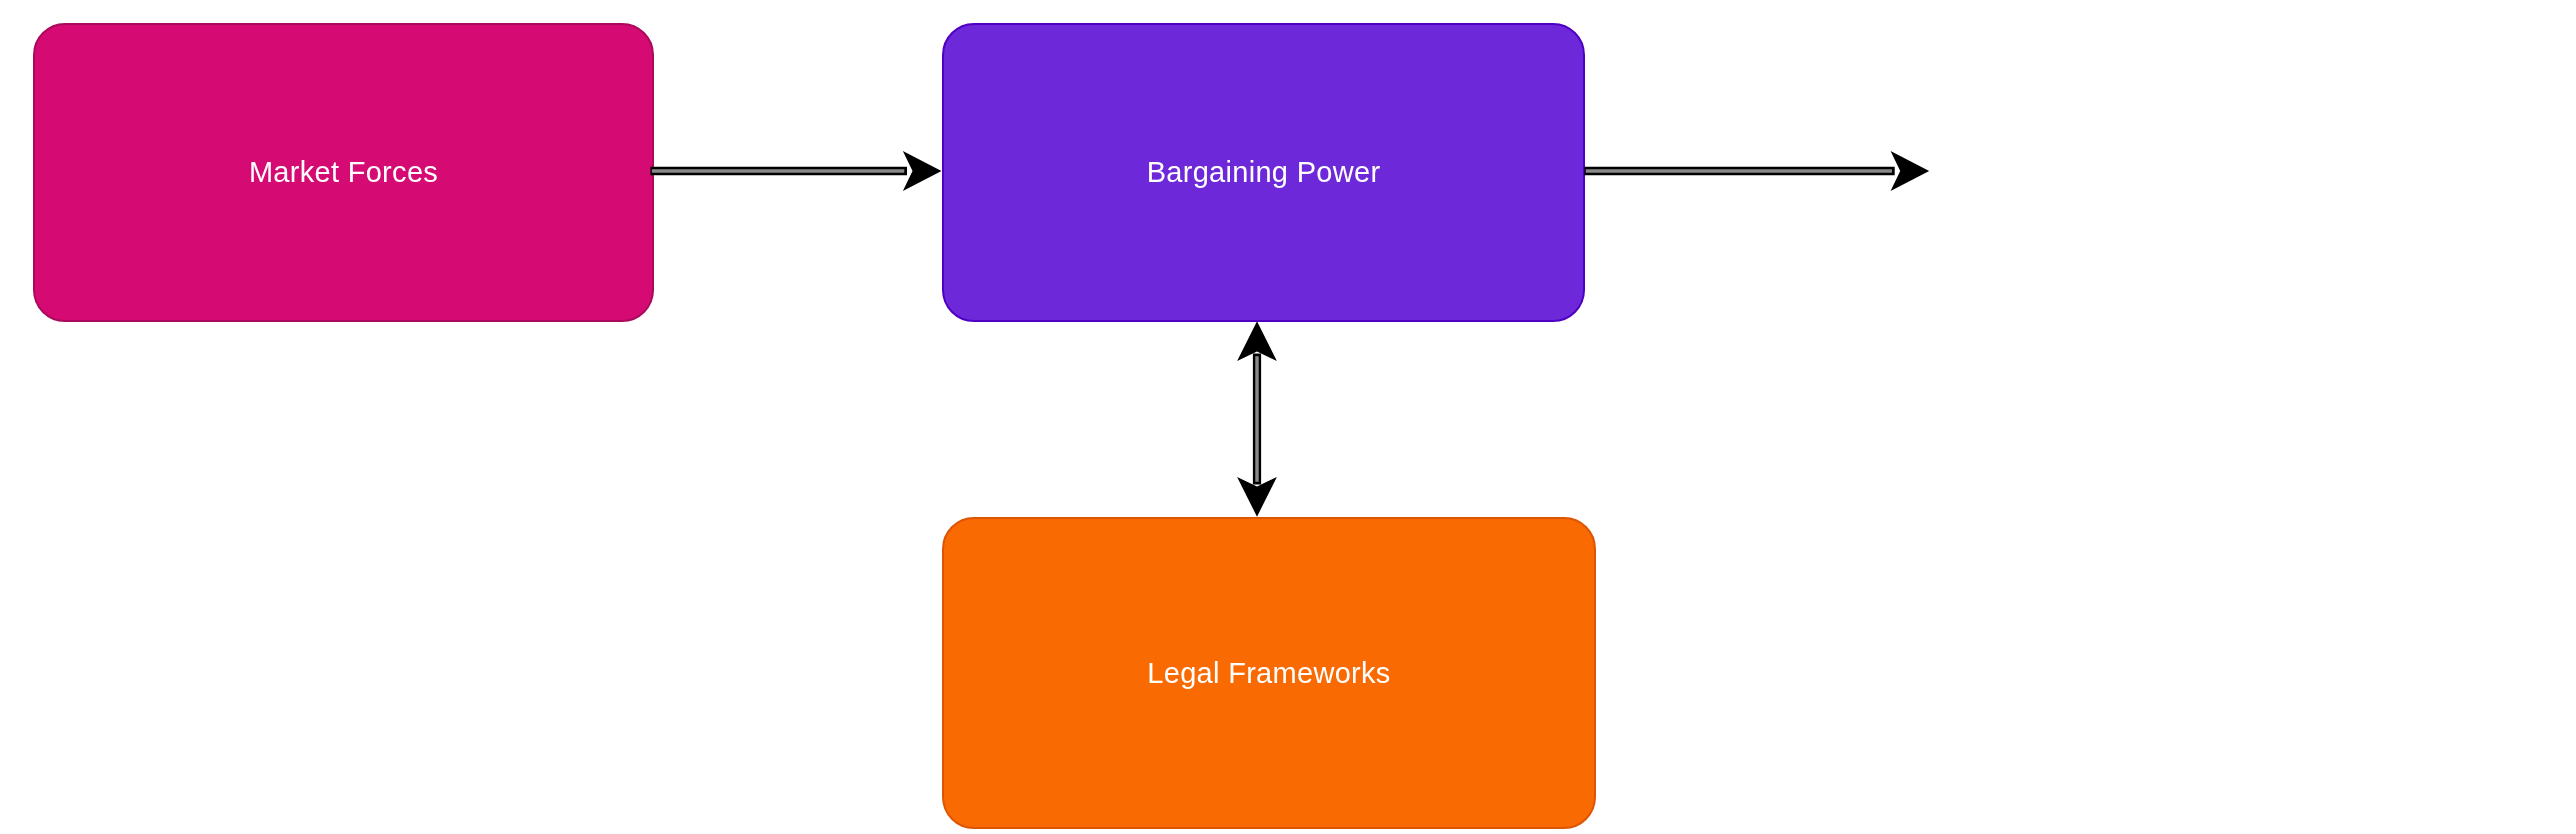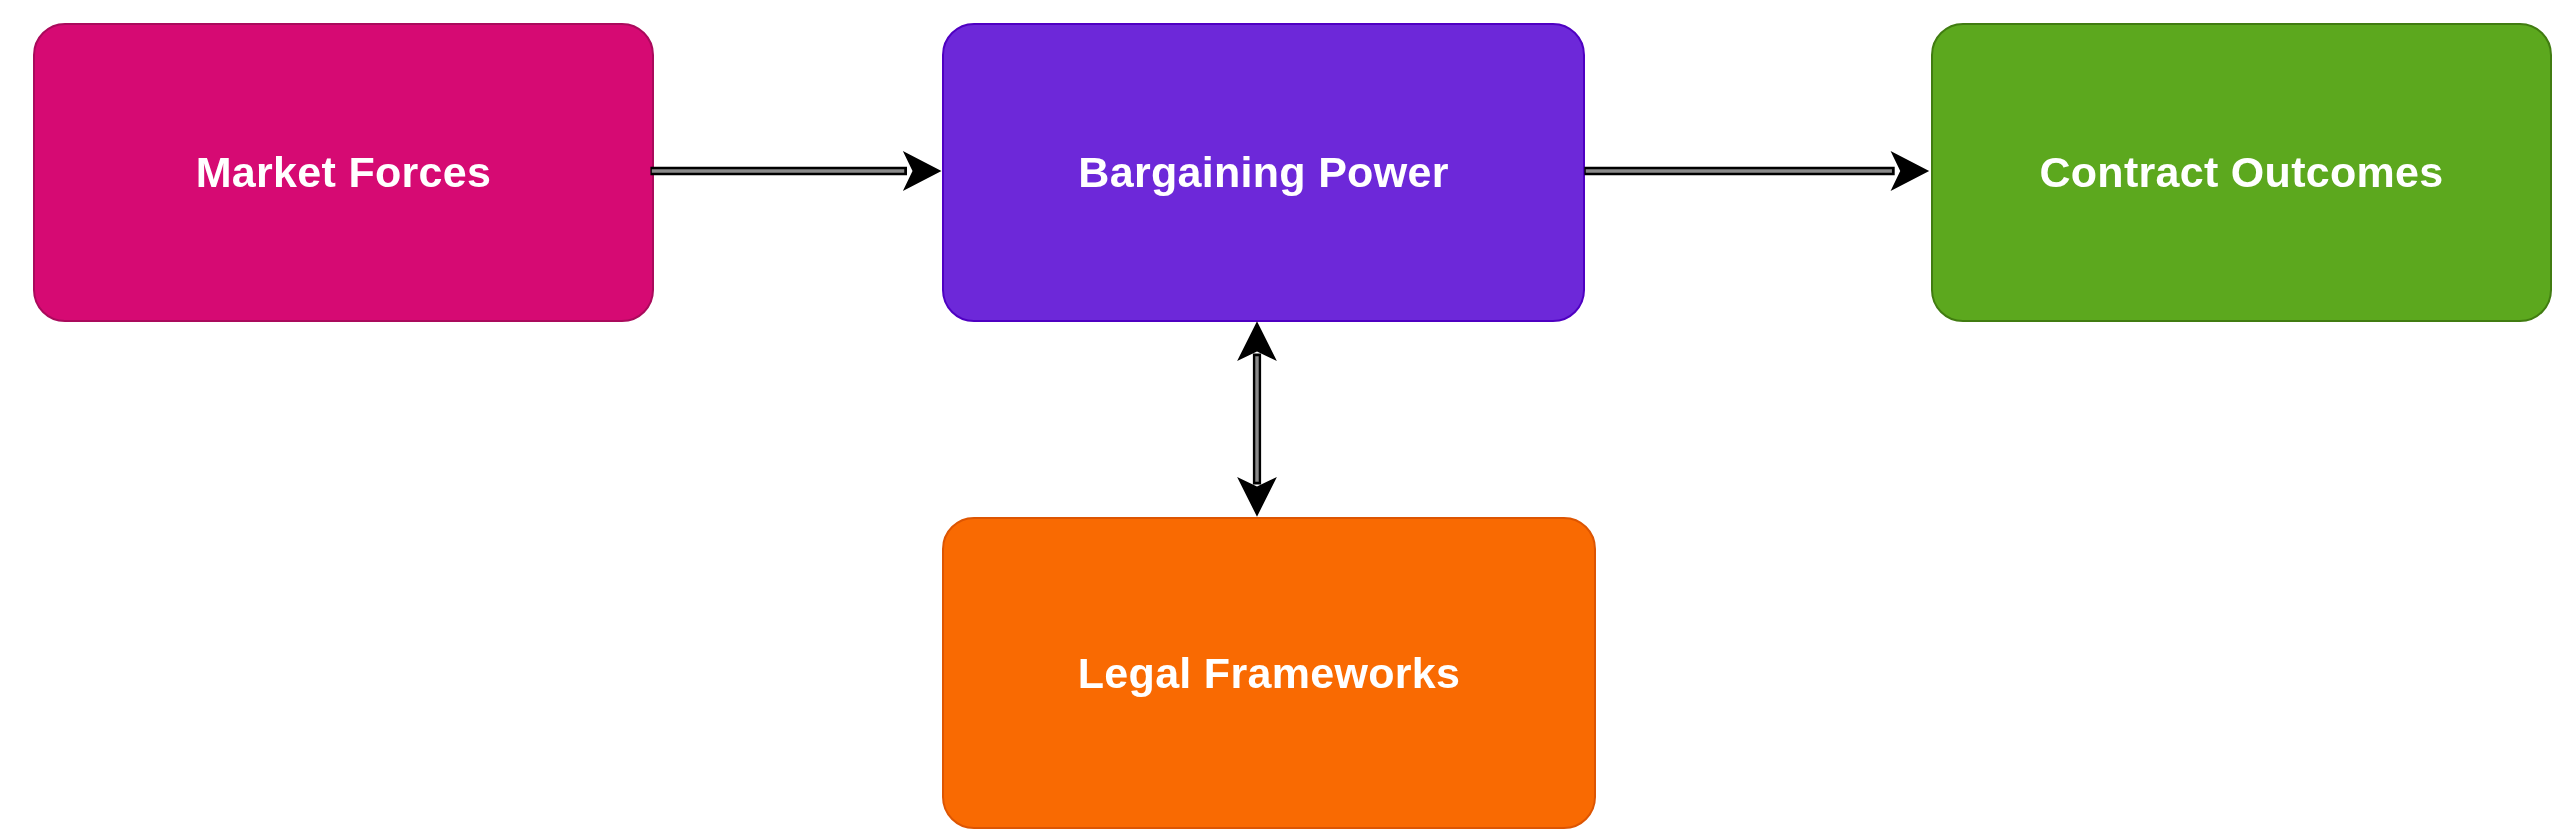--- a/index.html
+++ b/index.html
@@ -18,22 +18,22 @@
   .node {
     position: absolute;
     border-radius: 32px;
     border: 2.8px solid transparent;
     display: flex;
     align-items: center;
     justify-content: center;
     box-sizing: border-box;
   }
   .node-label {
-    font-size: 43px;
-    font-weight: 700;
+    font-size: 29px;
+    font-weight: 400;
     white-space: nowrap;
     letter-spacing: 0.3px;
   }
   .arrow {
     position: absolute;
     display: block;
   }
 </style>
 </head>
 <body>
@@ -41,23 +41,20 @@
 <div class="canvas">
 
   <div class="node" style="left: 33px; top: 23px; width: 621px; height: 299px; background-color: rgb(214, 10, 115); border-color: rgb(170, 10, 92); color: rgb(255, 255, 255);">
     <span class="node-label">Market Forces</span>
   </div>
 
   <div class="node" style="left: 942px; top: 23px; width: 643px; height: 299px; background-color: #6d28d9; border-color: rgb(79, 0, 194); color: rgb(255, 255, 255);">
     <span class="node-label">Bargaining Power</span>
   </div>
 
-  <div class="node" style="left: 1931px; top: 23px; width: 621px; height: 299px; background-color: rgb(92, 168, 30); border-color: rgb(65, 124, 17); color: rgb(255, 255, 255);">
-    <span class="node-label">Contract Outcomes</span>
-  </div>
 
   <div class="node" style="left: 942px; top: 517px; width: 654px; height: 312px; background-color: rgb(249, 106, 2); border-color: rgb(221, 85, 2); color: rgb(255, 255, 255);">
     <span class="node-label">Legal Frameworks</span>
   </div>
 
   <svg class="arrow" style="left:650px; top:131px;" width="294" height="80" viewBox="0 0 425 116">
     <line x1="0" y1="58" x2="372" y2="58" stroke-width="12" stroke="#000000"></line>
     <line x1="2" y1="58" x2="368" y2="58" stroke-width="5" stroke="#8a8a8a"></line>
     <polygon points="366,29 422,58 366,87 380,58" fill="#000000"></polygon>
   </svg>

